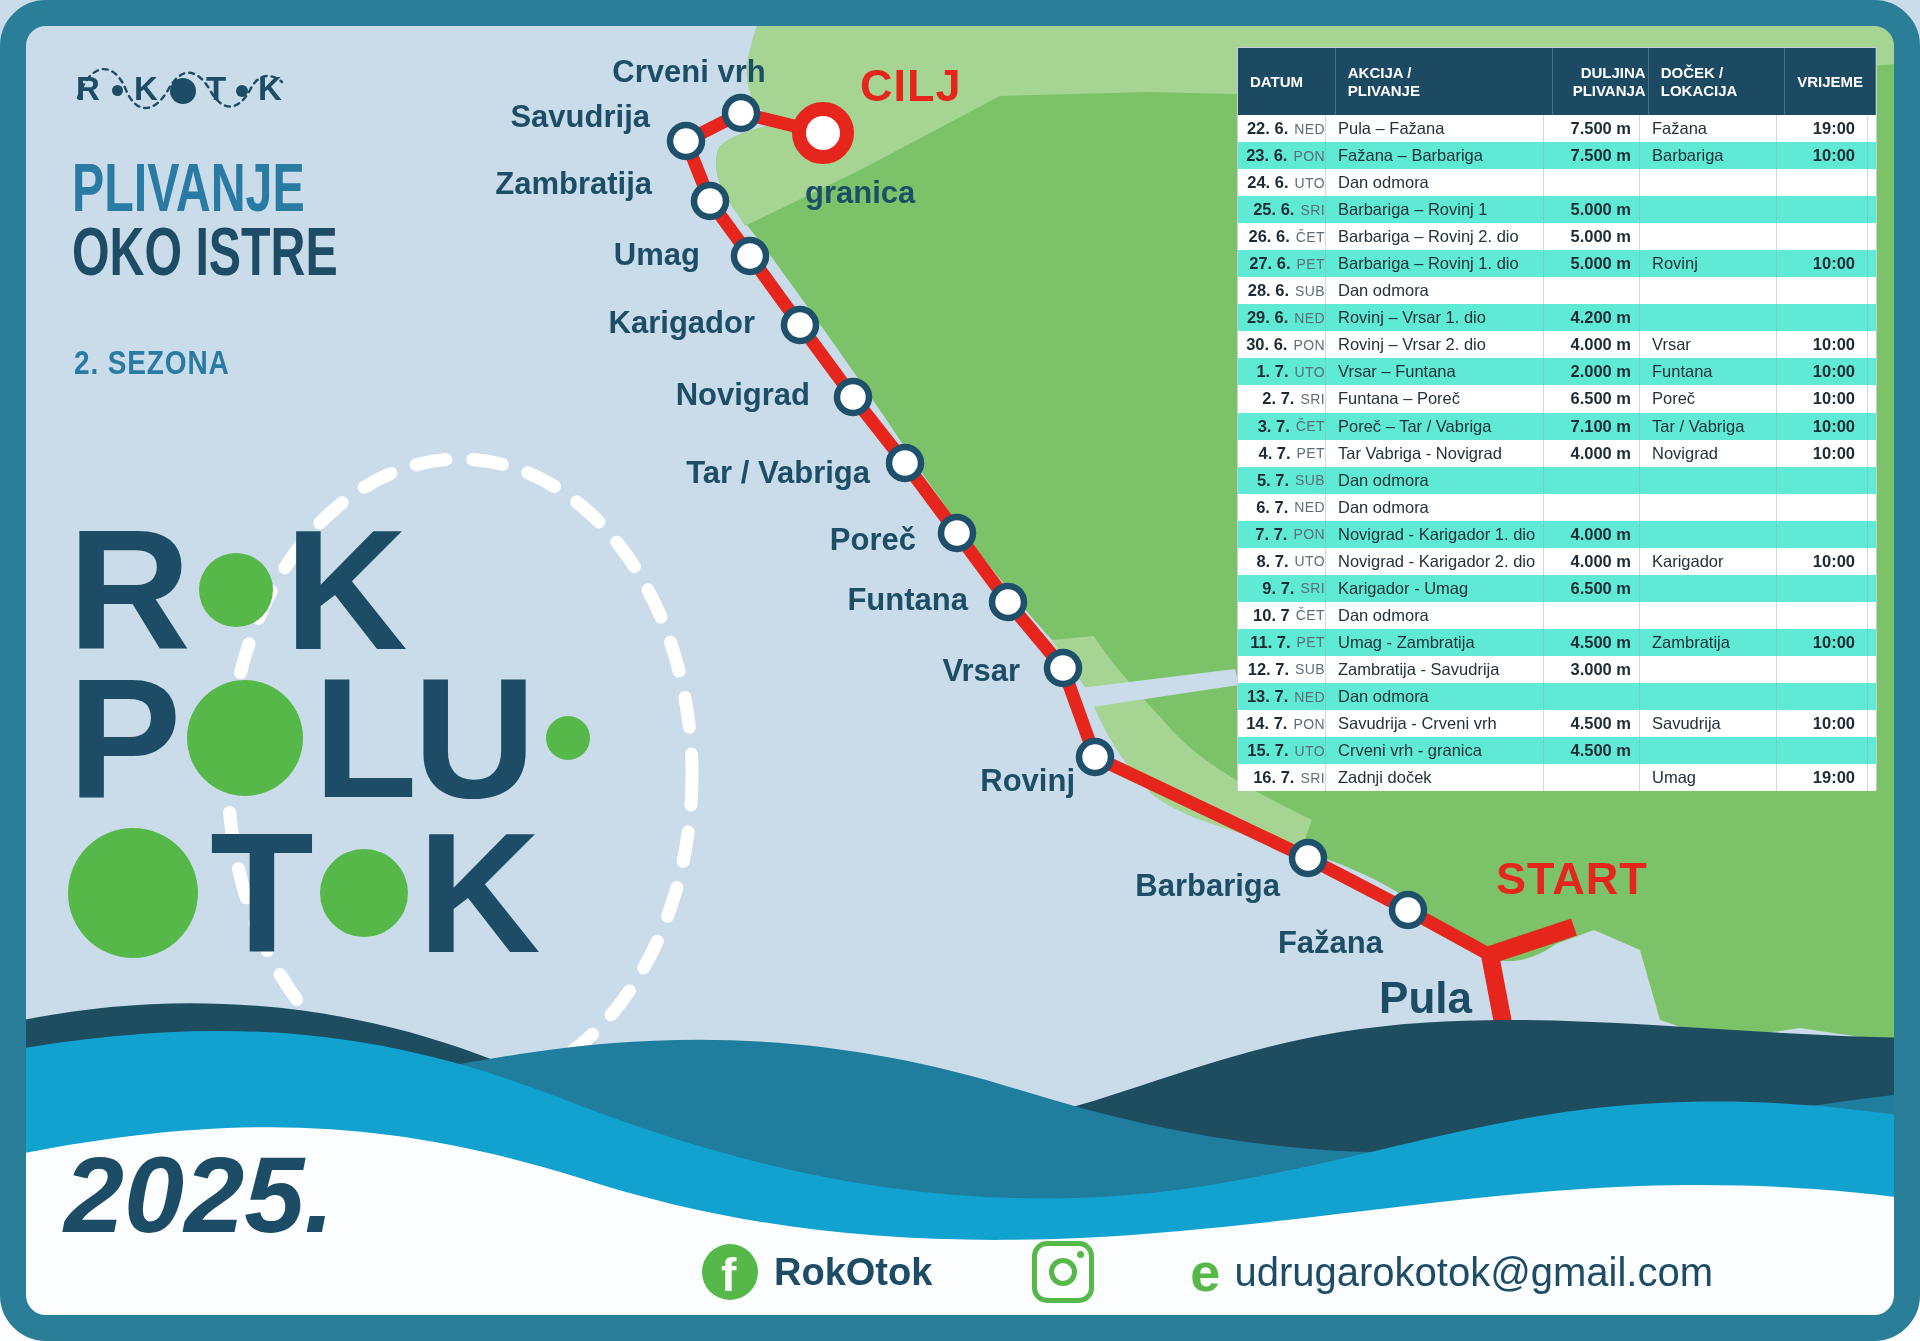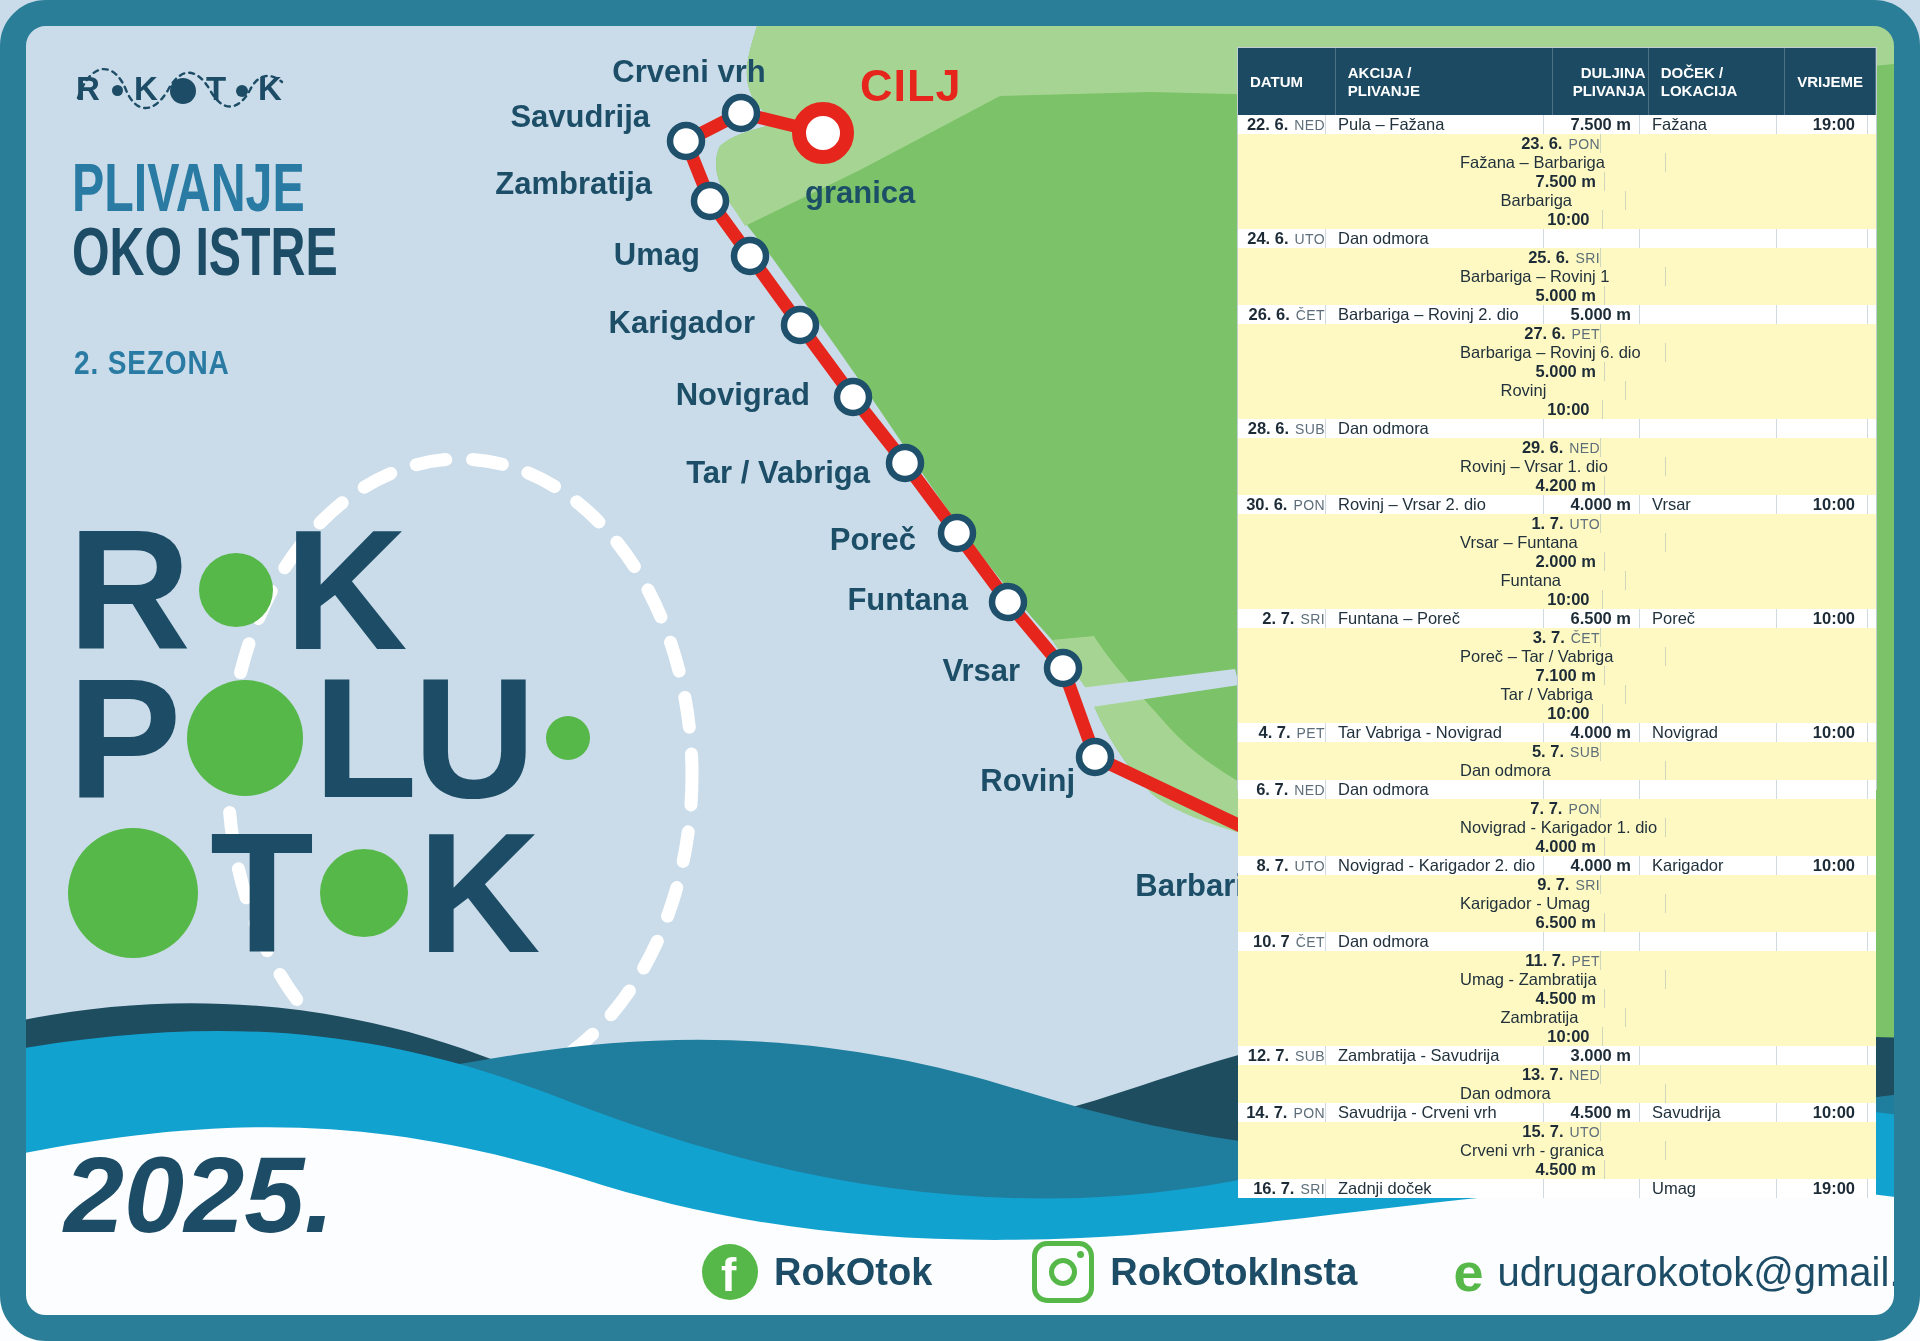--- a/index.html
+++ b/index.html
@@ -23,21 +23,21 @@
   .year{position:absolute;left:64px;top:1132px;z-index:22;font-weight:bold;font-style:italic;font-size:108px;color:#1d4c66;}
 
   
   .table{position:absolute;left:1237px;top:47px;width:640px;height:743px;z-index:20;
          border:1px solid #c2ced6;box-sizing:border-box;background:#fff;font-family:"Liberation Sans",sans-serif;}
   .thead{display:flex;height:67px;background:#1d4a63;color:#fff;}
   .thead .hc{display:flex;align-items:center;font-weight:bold;font-size:15px;line-height:1.15;
              white-space:pre-line;box-sizing:border-box;border-right:1px solid rgba(255,255,255,.22);}
   .tbody{display:flex;flex-direction:column;height:676px;}
   .trow{display:flex;flex:1;align-items:center;background:#fff;}
-  .trow.alt{background:#fef9c3;flex-direction:column;}
+  .trow.alt{background:#5eead4;}
   .tc{box-sizing:border-box;height:100%;display:flex;align-items:center;
       border-right:1px solid rgba(150,170,185,.45);font-size:16.5px;color:#22323c;}
   .c0{width:88px;padding-left:8px;}
   .c1{width:218px;padding-left:12px;}
   .c2{width:96px;justify-content:flex-end;padding-right:8px;font-weight:bold;color:#1c2b36;}
   .c3{width:137px;padding-left:12px;}
   .c4{width:91px;justify-content:flex-end;padding-right:12px;font-weight:bold;color:#1c2b36;}
   .h0{width:98px;padding-left:12px;}
   .h1{width:218px;padding-left:12px;}
   .h2{width:96px;justify-content:flex-end;text-align:right;padding-right:2px;}
@@ -270,21 +270,21 @@
           <div class="tc c1">Barbariga – Rovinj 2. dio</div>
           <div class="tc c2">5.000 m</div>
           <div class="tc c3"></div>
           <div class="tc c4"></div>
         </div>
         <div class="trow alt">
           <div class="tc c0">
             <span class="date">27. 6.</span>
             <span class="day">PET</span>
           </div>
-          <div class="tc c1">Barbariga – Rovinj 6. dio</div>
+          <div class="tc c1">Barbariga – Rovinj 1. dio</div>
           <div class="tc c2">5.000 m</div>
           <div class="tc c3">Rovinj</div>
           <div class="tc c4">10:00</div>
         </div>
         <div class="trow">
           <div class="tc c0">
             <span class="date">28. 6.</span>
             <span class="day">SUB</span>
           </div>
           <div class="tc c1">Dan odmora</div>
@@ -477,19 +477,18 @@
 
   <div class="footer">
     <div class="fb">
         <span>f</span>
       </div>
     <div class="handle">RokOtok</div>
     <div class="ig">
       <div class="lens"></div>
         <div class="pt"></div>
     </div>
-    <div class="handle">RokOtokInsta</div>
     <div class="e">e</div>
     <div class="mail">udrugarokotok@gmail.com</div>
   </div>
 
   <div class="frame"></div>
 </div>
 
 </body></html>

